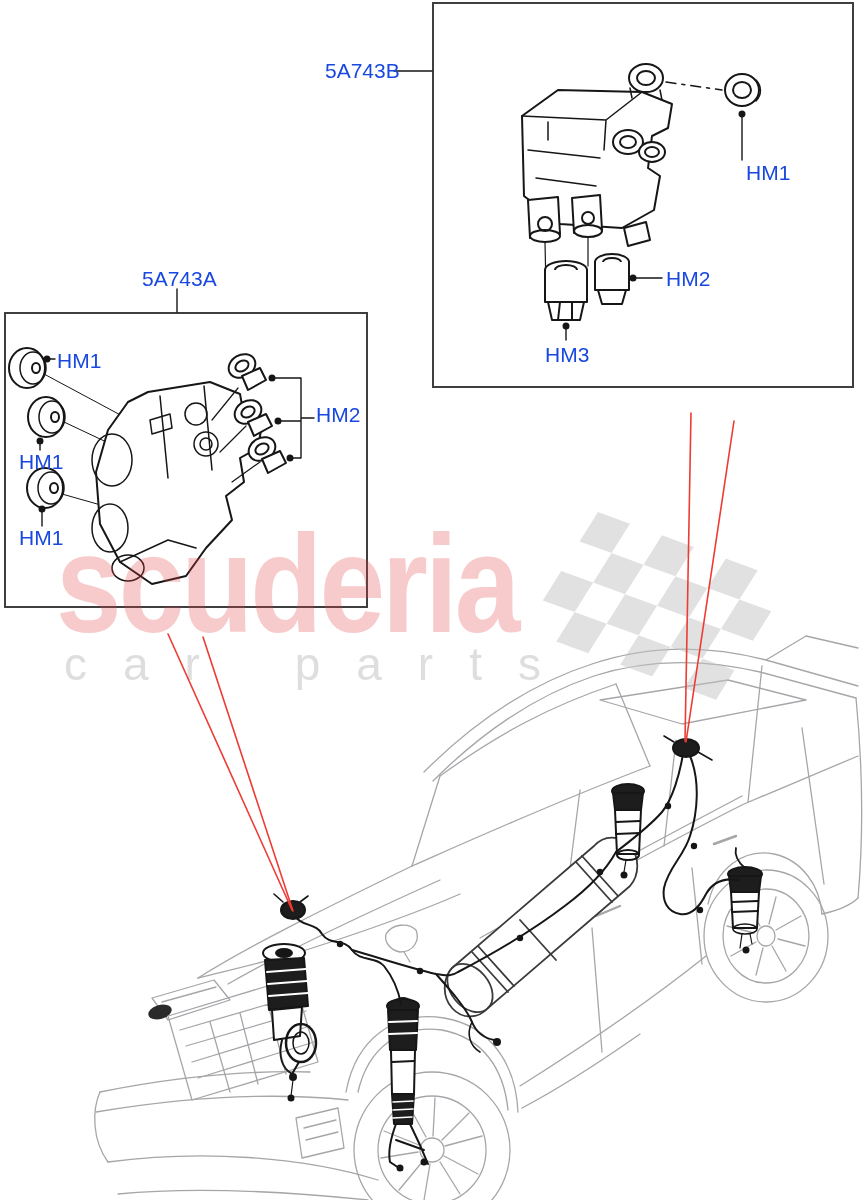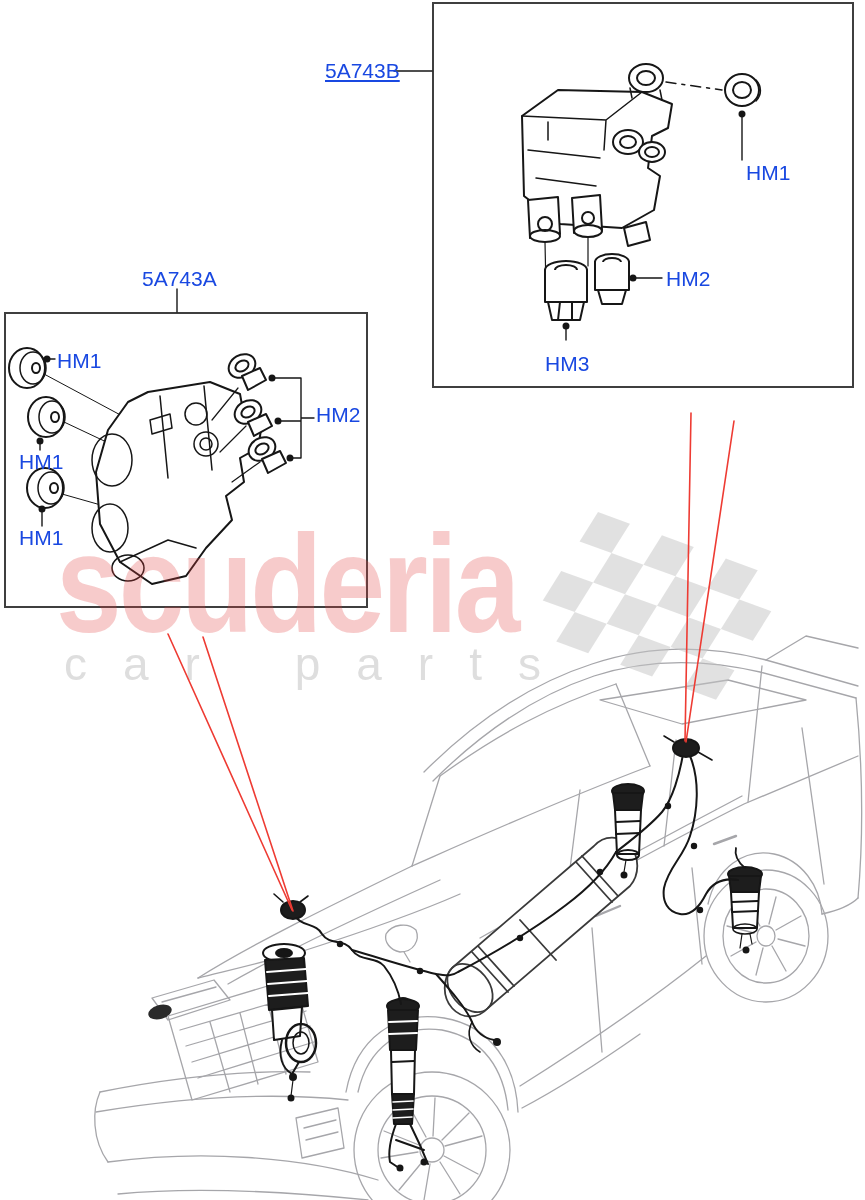--- a/index.html
+++ b/index.html
@@ -291,23 +291,23 @@
 
   <svg class="over" width="865" height="1200" viewBox="0 0 865 1200">
     <g stroke="#ee3b33" stroke-width="1.6" fill="none" stroke-linecap="round">
       <path d="M 168,634 L 292,910"></path>
       <path d="M 203,637 L 293,911"></path>
       <path d="M 691,413 L 685,741"></path>
       <path d="M 734,421 L 686,742"></path>
     </g>
   </svg>
 
-  <div class="lbl" style="left:325px;top:60px;text-decoration:underline;">5A743B</div>
+  <div class="lbl" style="left:325px;top:60px;">5A743B</div>
   <div class="lbl" style="left:746px;top:162px;">HM1</div>
   <div class="lbl" style="left:666px;top:268px;">HM2</div>
-  <div class="lbl" style="left:545px;top:353px;text-align:right;">HM3</div>
+  <div class="lbl" style="left:545px;top:344px;text-align:right;">HM3</div>
   <div class="lbl" style="left:142px;top:268px;">5A743A</div>
   <div class="lbl" style="left:57px;top:350px;">HM1</div>
   <div class="lbl" style="left:19px;top:451px;">HM1</div>
   <div class="lbl" style="left:19px;top:527px;">HM1</div>
   <div class="lbl" style="left:316px;top:404px;">HM2</div>
 
 </div>
 
 </body></html>

